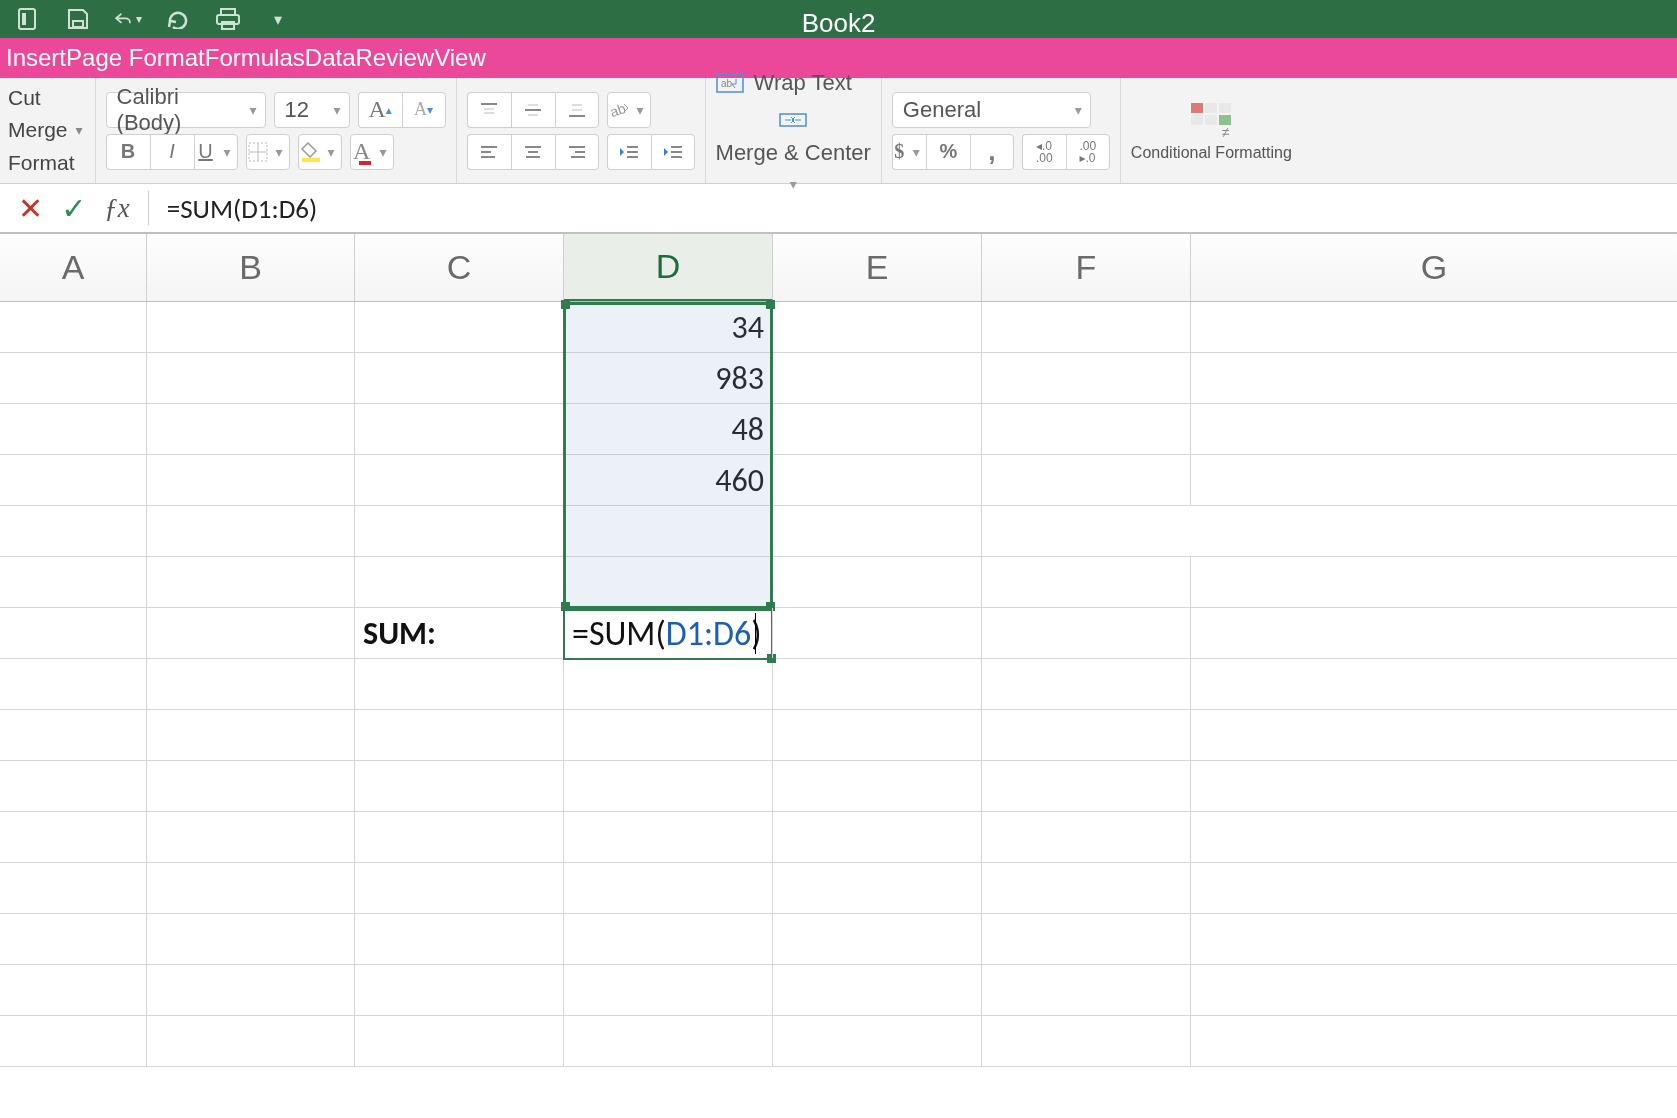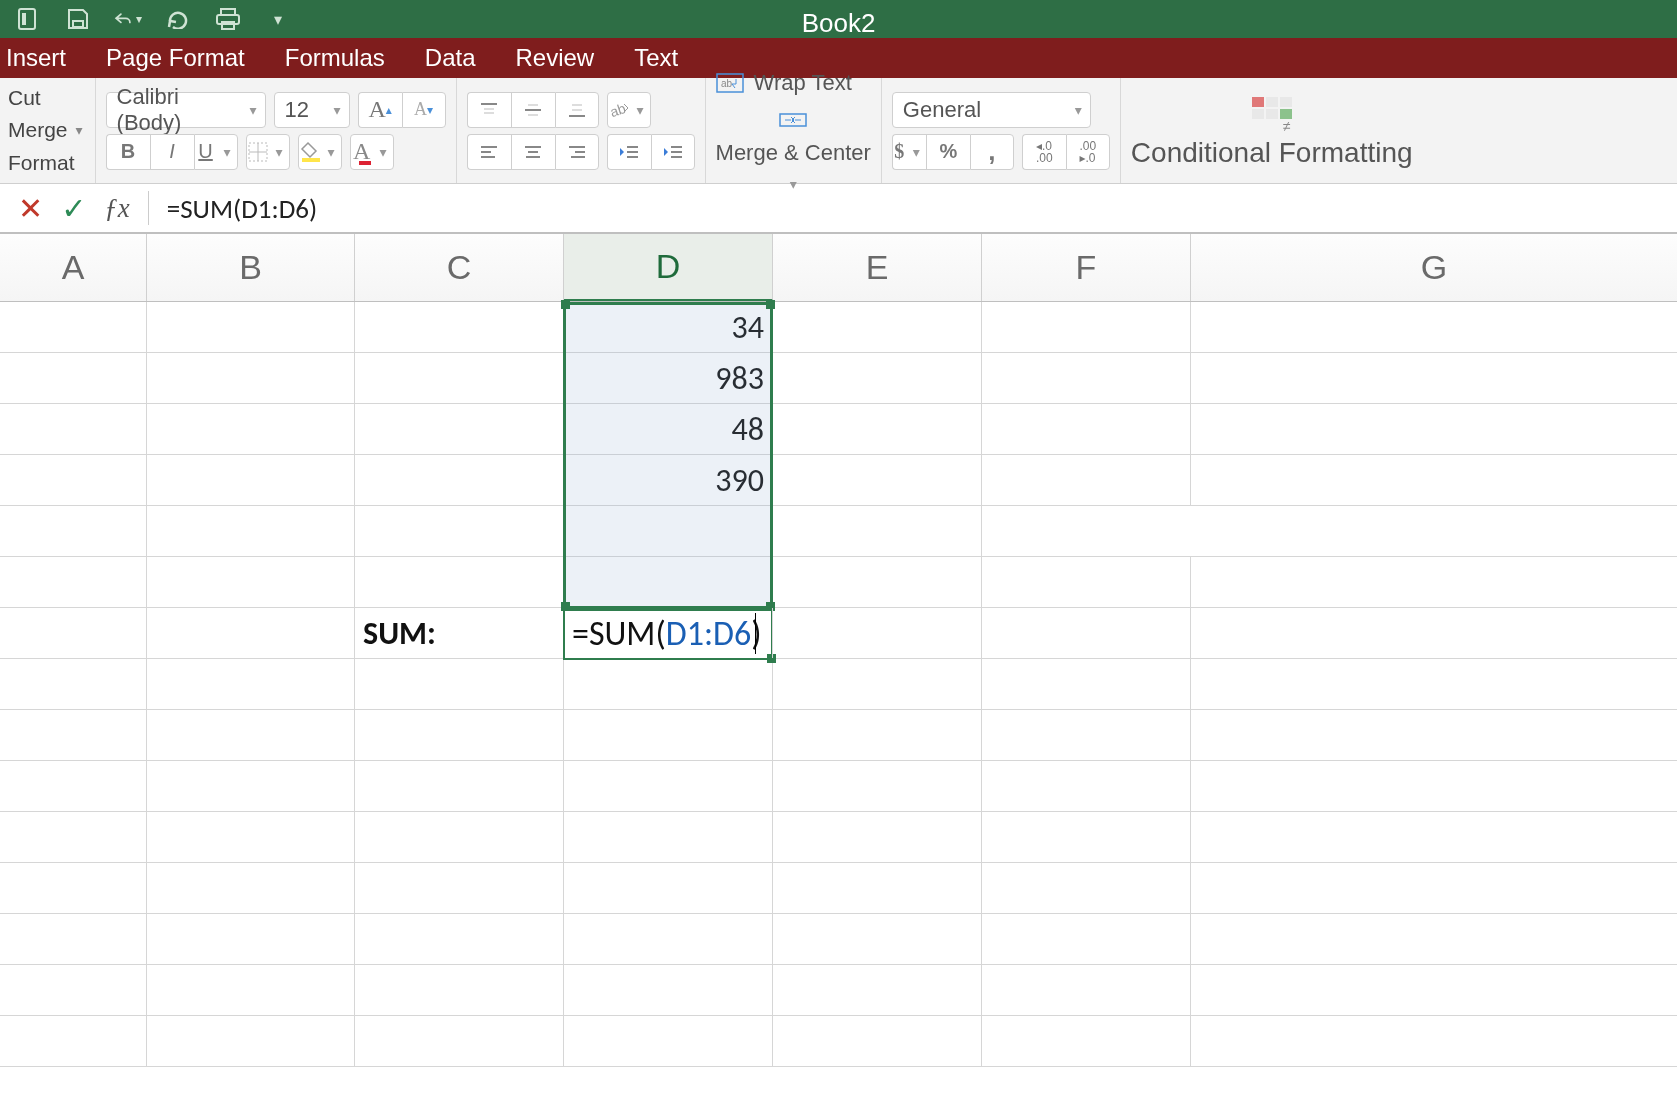--- a/index.html
+++ b/index.html
@@ -24,25 +24,24 @@
   .qat .icon { width: 28px; height: 22px; display:flex; align-items:center; justify-content:center; }
   .title-text {
     position: absolute;
     left: 50%; transform: translateX(-50%);
     top: 8px;
     color: #fff; font-size: 26px; font-weight: 400;
   }
 
   
   .tabsrow {
-    background: #7f1d1d;
+    background: #ec4899;
     height: 40px;
     display: flex;
     align-items: center;
-    gap: 40px;
     padding-left: 6px;
     color: #fff;
     font-size: 24px;
   }
   .tabsrow div { cursor: default; }
 
   
   .ribbon {
     background: #f3f3f3;
     border-bottom: 1px solid #cfcfcf;
@@ -206,21 +205,21 @@
   </div>
   <div class="title-text">Book2</div>
 </div>
 
 <div class="tabsrow">
   <div>Insert</div>
   <div>Page Format</div>
   <div>Formulas</div>
   <div>Data</div>
   <div>Review</div>
-  <div>Text</div>
+  <div>View</div>
 </div>
 
 <div class="ribbon">
 
   <div class="ribgroup clip-col" style="border-right:1px solid #d8d8d8;">
     <div>Cut</div>
     <div>
         <span>Merge</span> 
         <span style="font-size:14px;color:#888;">▾</span>
       </div>
@@ -403,21 +402,21 @@
     <div style="display:flex;flex-direction:column;align-items:center;gap:4px;">
       <svg width="44" height="40">
         <rect x="2" y="2" width="12" height="10" fill="#e07878"></rect>
         <rect x="16" y="2" width="12" height="10" fill="#e8e8e8"></rect>
         <rect x="30" y="2" width="12" height="10" fill="#e8e8e8"></rect>
         <rect x="2" y="14" width="12" height="10" fill="#e8e8e8"></rect>
         <rect x="16" y="14" width="12" height="10" fill="#e8e8e8"></rect>
         <rect x="30" y="14" width="12" height="10" fill="#8cc28c"></rect>
         <text x="33" y="36" font-size="14" fill="#888">≠</text>
       </svg>
-      <span style="font-size:28px;white-space:pre;text-align:center;line-height:1;">Conditional Formatting</span>
+      <span style="font-size:16px;white-space:pre;text-align:center;line-height:1;">Conditional Formatting</span>
     </div>
   </div>
 </div>
 
 <div class="fbar">
   <span class="x">✕</span>
   <span class="chk">✓</span>
   <span class="fx">ƒx</span>
   <span class="sep"></span>
   <span class="formula">=SUM(D1:D6)</span>
@@ -461,21 +460,21 @@
         <div class="cell wC"></div>
       <div class="cell wD">48</div>
       <div class="cell wE"></div>
         <div class="cell wF"></div>
         <div class="cell wG" style="flex:1;border-right:none;"></div>
     </div>
     <div class="row">
       <div class="cell wA"></div>
         <div class="cell wB"></div>
         <div class="cell wC"></div>
-      <div class="cell wD">390</div>
+      <div class="cell wD">460</div>
       <div class="cell wE"></div>
         <div class="cell wF"></div>
         <div class="cell wG" style="flex:1;border-right:none;"></div>
     </div>
     <div class="row">
       <div class="cell wA"></div>
         <div class="cell wB"></div>
         <div class="cell wC"></div>
       <div class="cell wE"></div>
         <div class="cell wF"></div>

